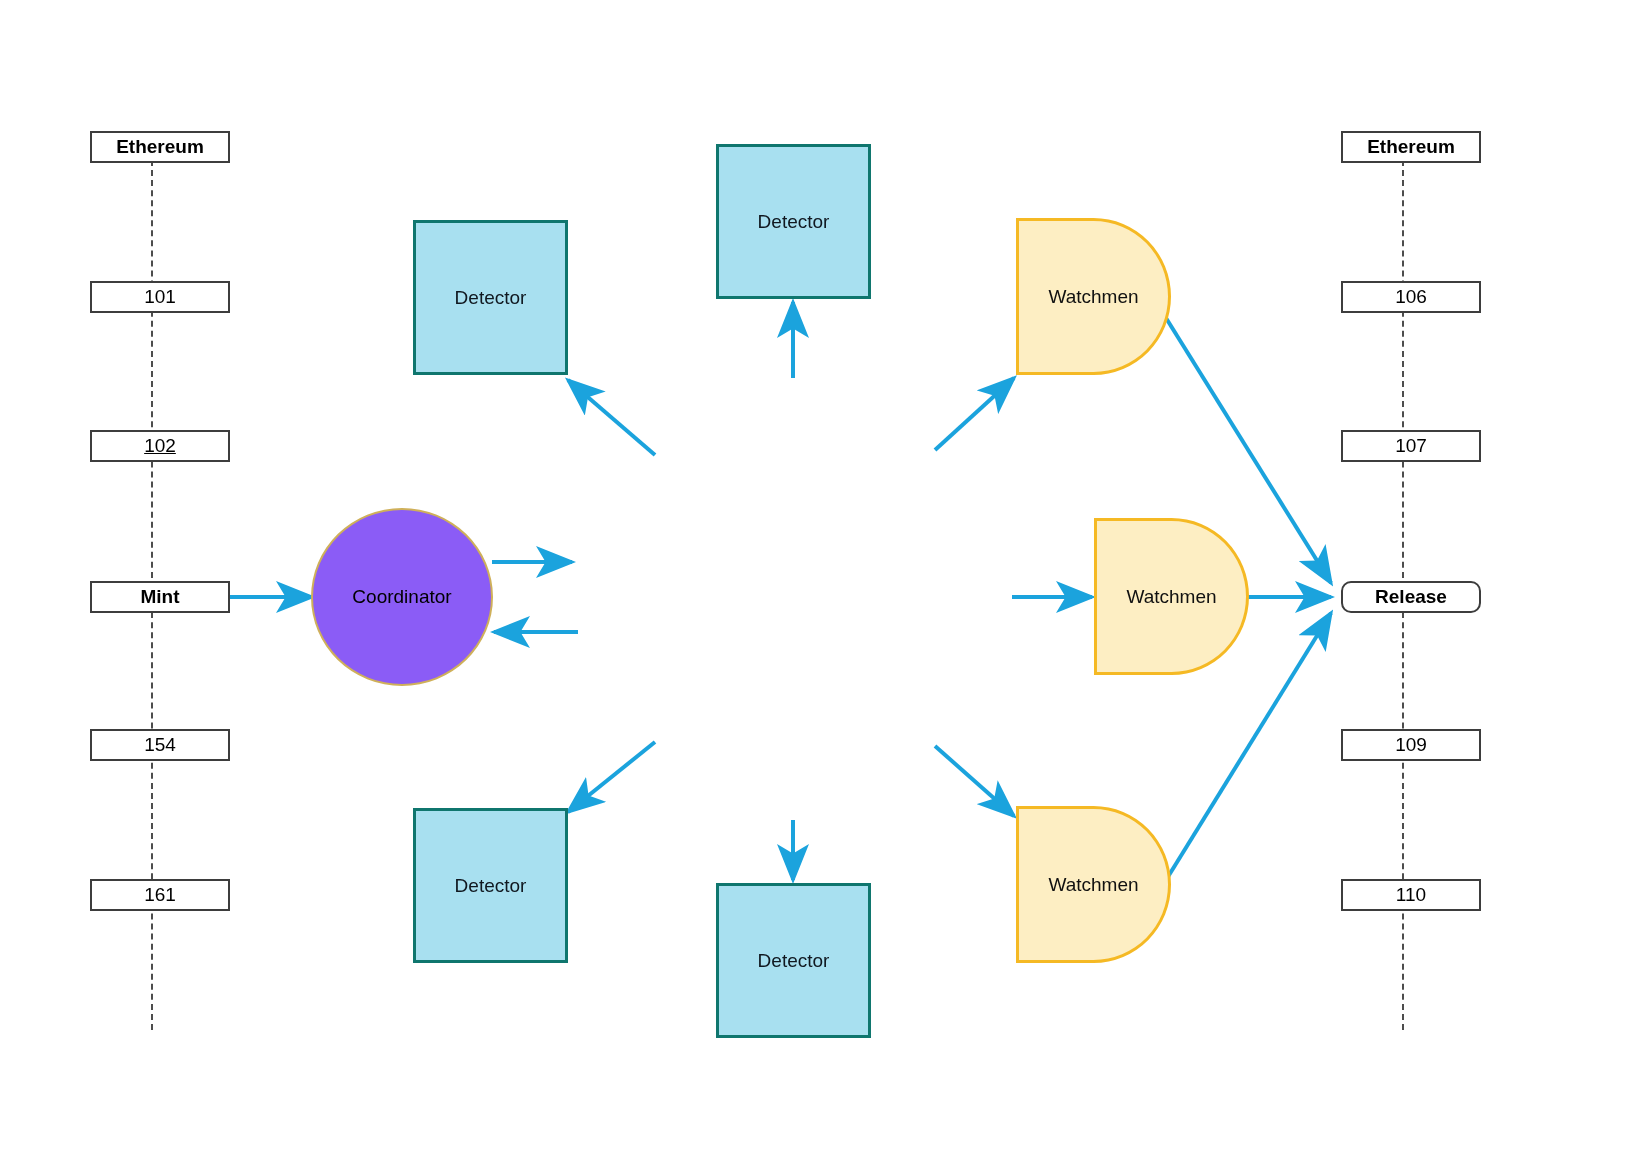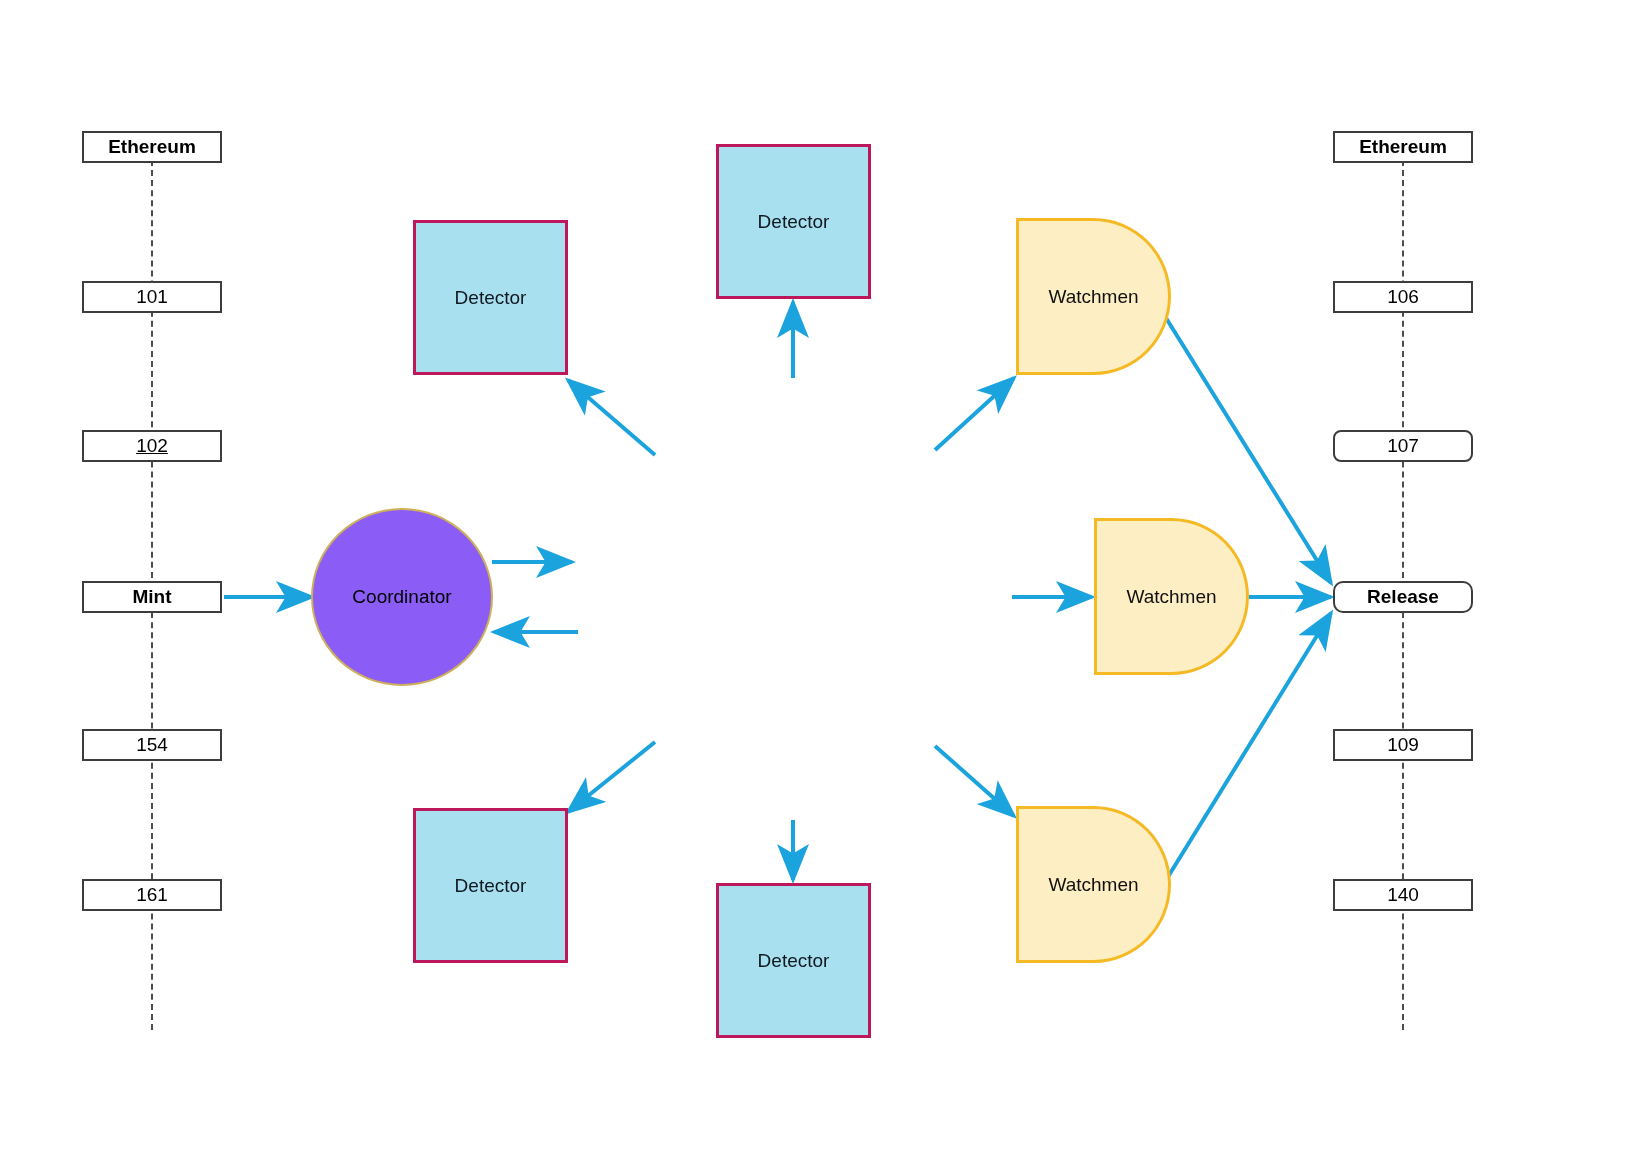--- a/index.html
+++ b/index.html
@@ -33,20 +33,21 @@
     width: 140px;
     height: 32px;
     border: 2px solid #3d3d3d;
     background: #ffffff;
     color: #000000;
     font-size: 19px;
     line-height: 28px;
     text-align: center;
     white-space: nowrap;
     z-index: 5;
+    margin-left: 8px;
   }
   .tl-box.bold {
     font-weight: bold;
   }
   .lifeline {
     position: absolute;
     width: 0;
     border-left: 2px dashed #4d4d4d;
     z-index: 1;
   }
@@ -81,21 +82,21 @@
     color: #000000;
     font-size: 19px;
     z-index: 4;
   }
 
   
   .detector {
     position: absolute;
     box-sizing: border-box;
     background: #a8e0f0;
-    border: 3px solid #be185d;
+    border: 3px solid #0f766e;
     display: flex;
     align-items: center;
     justify-content: center;
     text-align: center;
     color: #101820;
     font-size: 19px;
     z-index: 4;
   }
 
   
@@ -166,27 +167,27 @@
   <div class="tl-box" style="left:82px; top:729px;">154</div>
 
   <div class="tl-box" style="left:82px; top:879px;">161</div>
 
   <div class="lifeline" style="left:1402px; top:160px; height:870px;"></div>
 
   <div class="tl-box bold" style="left:1333px; top:131px;">Ethereum</div>
 
   <div class="tl-box" style="left:1333px; top:281px;">106</div>
 
-  <div class="tl-box" style="left:1333px; top:430px;border-radius:8px;">107</div>
+  <div class="tl-box" style="left:1333px; top:430px;">107</div>
 
   <div class="tl-box bold" style="left:1333px; top:581px;border-radius:10px;">Release</div>
 
   <div class="tl-box" style="left:1333px; top:729px;">109</div>
 
-  <div class="tl-box" style="left:1333px; top:879px;">140</div>
+  <div class="tl-box" style="left:1333px; top:879px;">110</div>
 
 
   <div class="coordinator" style="left:311px; top:508px; width:182px; height:178px;">Coordinator</div>
 
   <div class="detector" style="left:413px; top:220px; width:155px; height:155px;">Detector</div>
 
   <div class="detector" style="left:716px; top:144px; width:155px; height:155px;">Detector</div>
 
   <div class="detector" style="left:413px; top:808px; width:155px; height:155px;">Detector</div>
 

